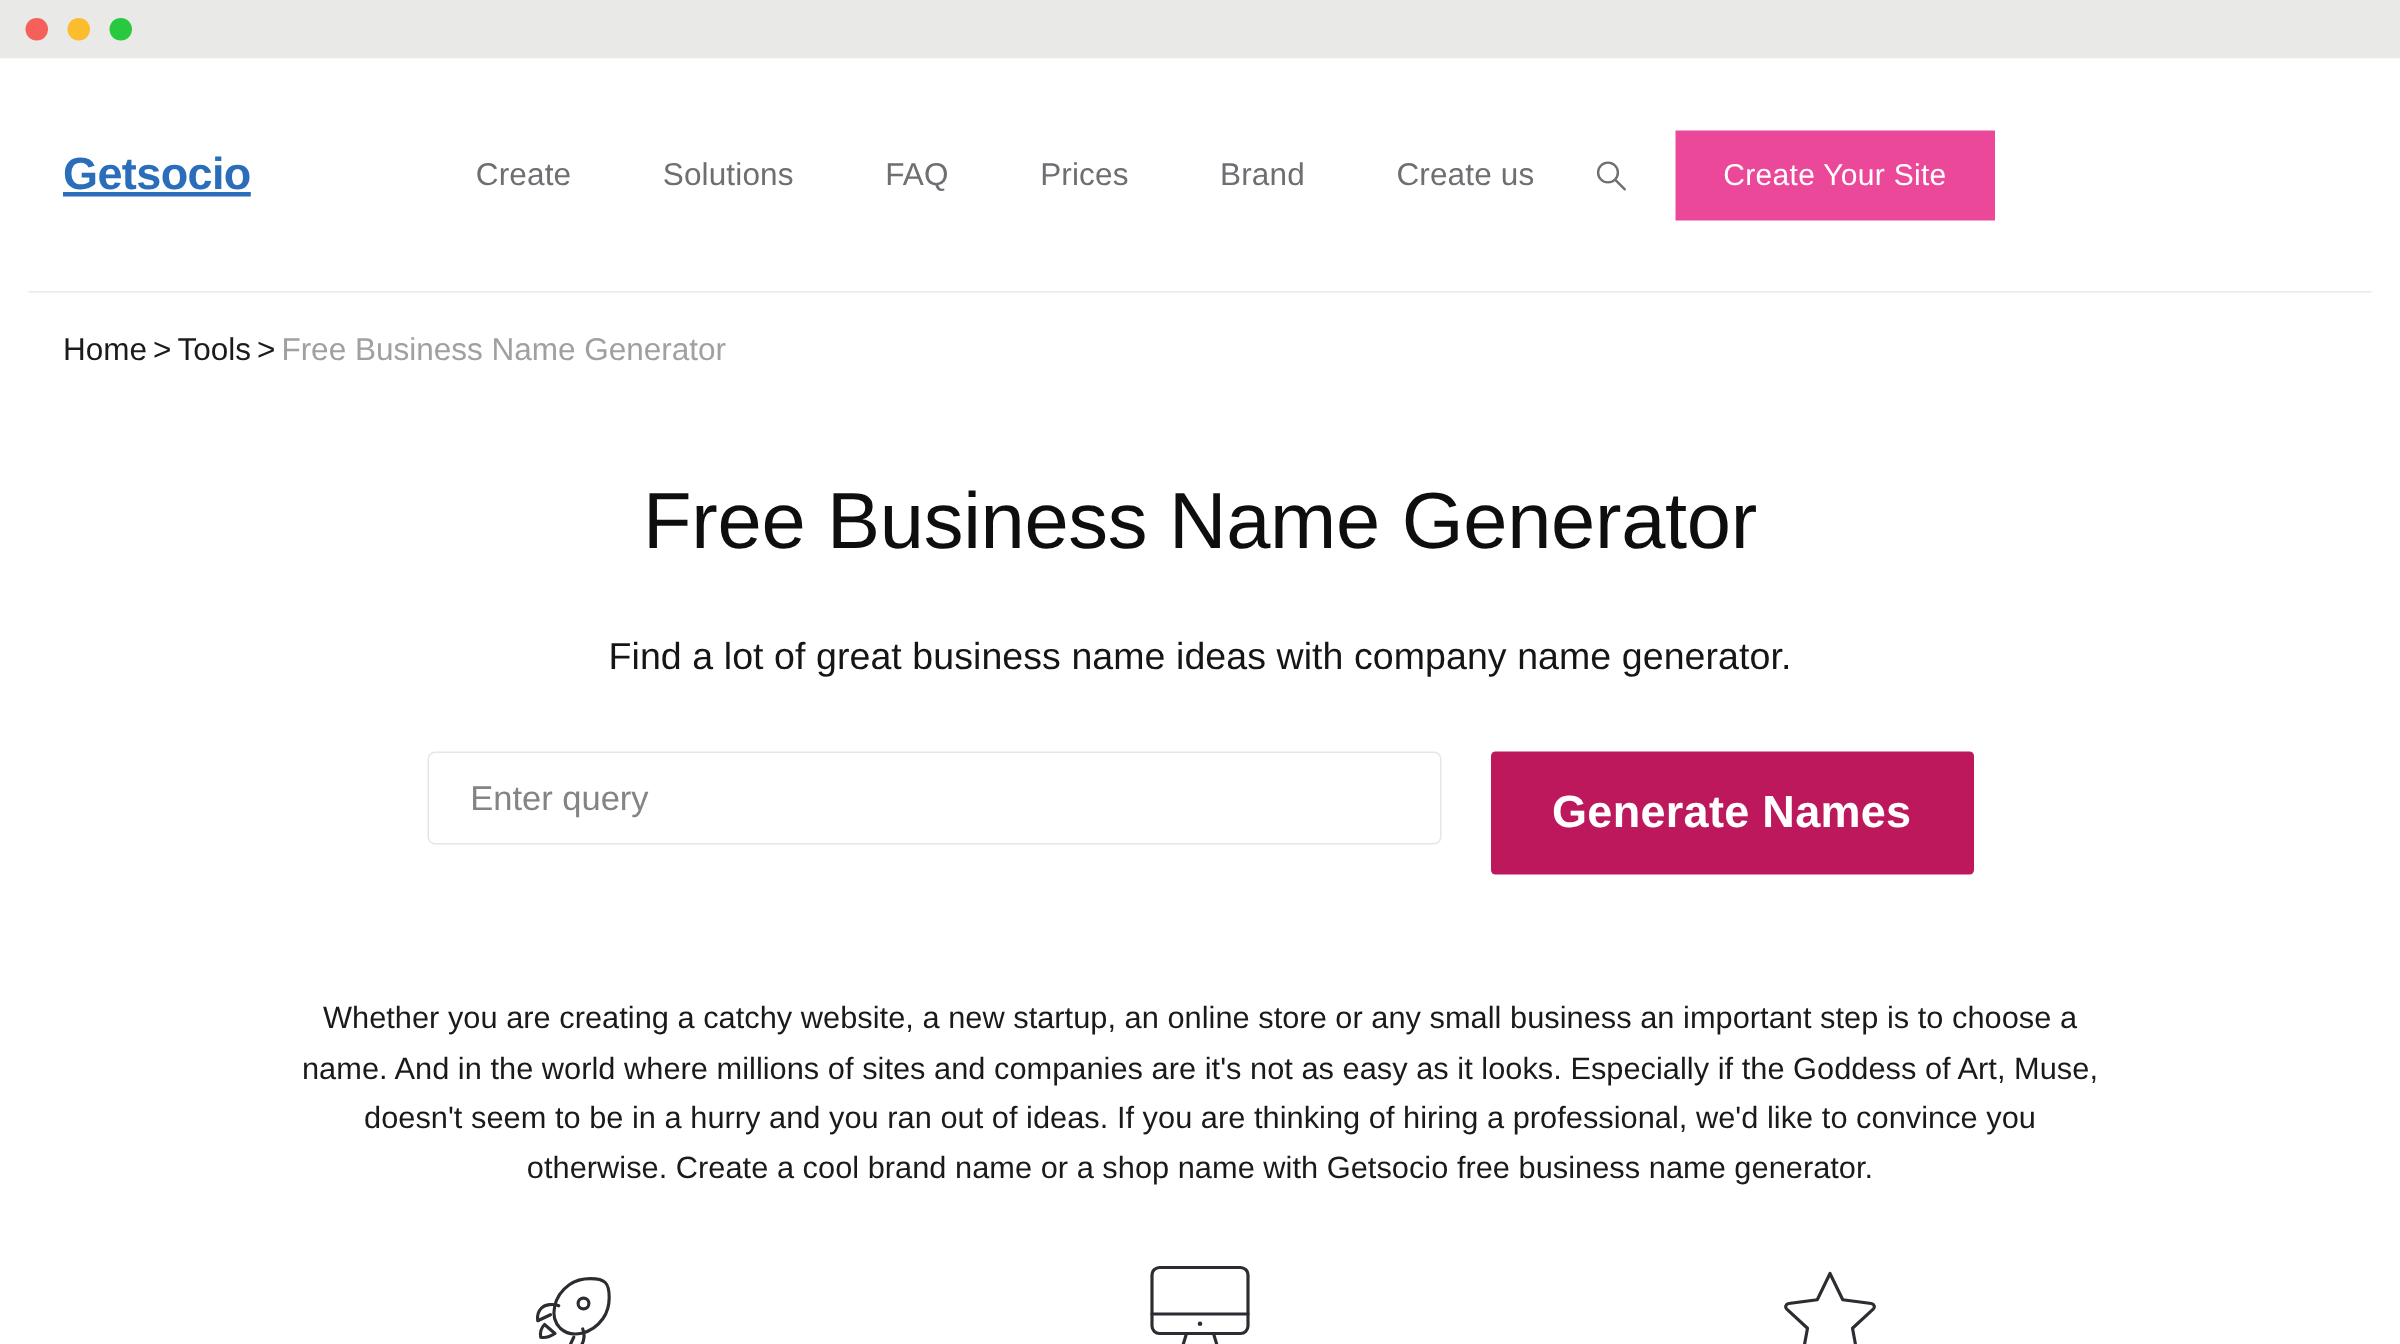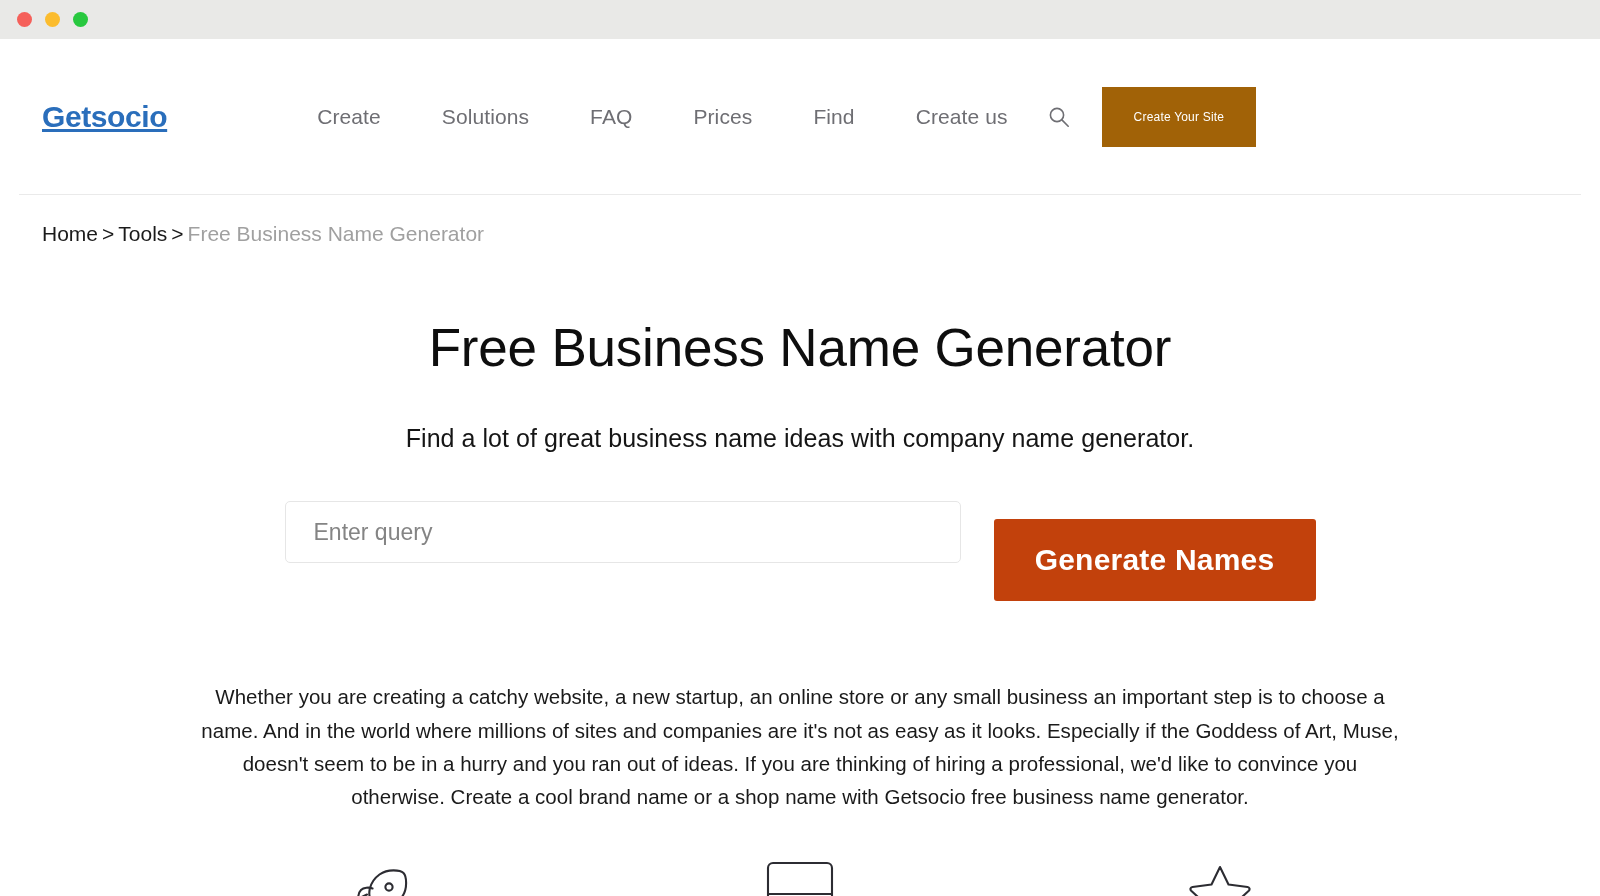--- a/index.html
+++ b/index.html
@@ -95,25 +95,25 @@
     display: flex;
     align-items: center;
     justify-content: center;
     background: none;
     border: none;
     cursor: pointer;
     margin-left: 34px;
   }
 
   .cta-btn {
-    background: #a16207;
+    background: #ec4899;
     color: #ffffff;
     border: none;
     font-family: "Liberation Sans", sans-serif;
-    font-size: 12px;
+    font-size: 20px;
     font-weight: 400;
     letter-spacing: 0.2px;
     height: 60px;
     padding: 0 32px;
     cursor: pointer;
     white-space: nowrap;
     margin-left: 26px;
   }
 
   .header-rule {
@@ -176,30 +176,29 @@
     font-weight: 300;
     color: #2b2b2b;
     padding: 0 28px;
     outline: none;
   }
   .query-input::placeholder { color: #848484; font-weight: 300; }
 
   .generate-btn {
     width: 322px;
     height: 82px;
-    background: #c2410c;
+    background: #be185d;
     color: #ffffff;
     border: none;
     border-radius: 3px;
     font-family: "Liberation Sans", sans-serif;
     font-size: 30px;
     font-weight: 700;
     letter-spacing: 0.2px;
     cursor: pointer;
-    margin-top: 18px;
   }
 
   
   .intro {
     margin: 79px auto 0 auto;
     width: 1210px;
     font-size: 20.5px;
     font-weight: 300;
     line-height: 1.62;
     color: #1a1a1a;
@@ -258,21 +257,21 @@
 
     <div class="site-header">
 
       <a class="logo" href="#">Getsocio</a>
 
       <div class="nav">
         <a class="nav-link" href="#">Create</a>
         <a class="nav-link" href="#">Solutions</a>
         <a class="nav-link" href="#">FAQ</a>
         <a class="nav-link" href="#">Prices</a>
-        <a class="nav-link" href="#">Find</a>
+        <a class="nav-link" href="#">Brand</a>
         <a class="nav-link" href="#">Create us</a>
 
         <button class="search-btn">
           <svg width="22" height="22" viewBox="0 0 22 22" fill="none" xmlns="http://www.w3.org/2000/svg">
             <circle cx="9" cy="9" r="6.6" stroke="#6e6e73" stroke-width="1.6"></circle>
             <line x1="13.9" y1="13.9" x2="20.2" y2="20.2" stroke="#6e6e73" stroke-width="1.6" stroke-linecap="round"></line>
           </svg>
         </button>
 
         <button class="cta-btn">Create Your Site</button>

